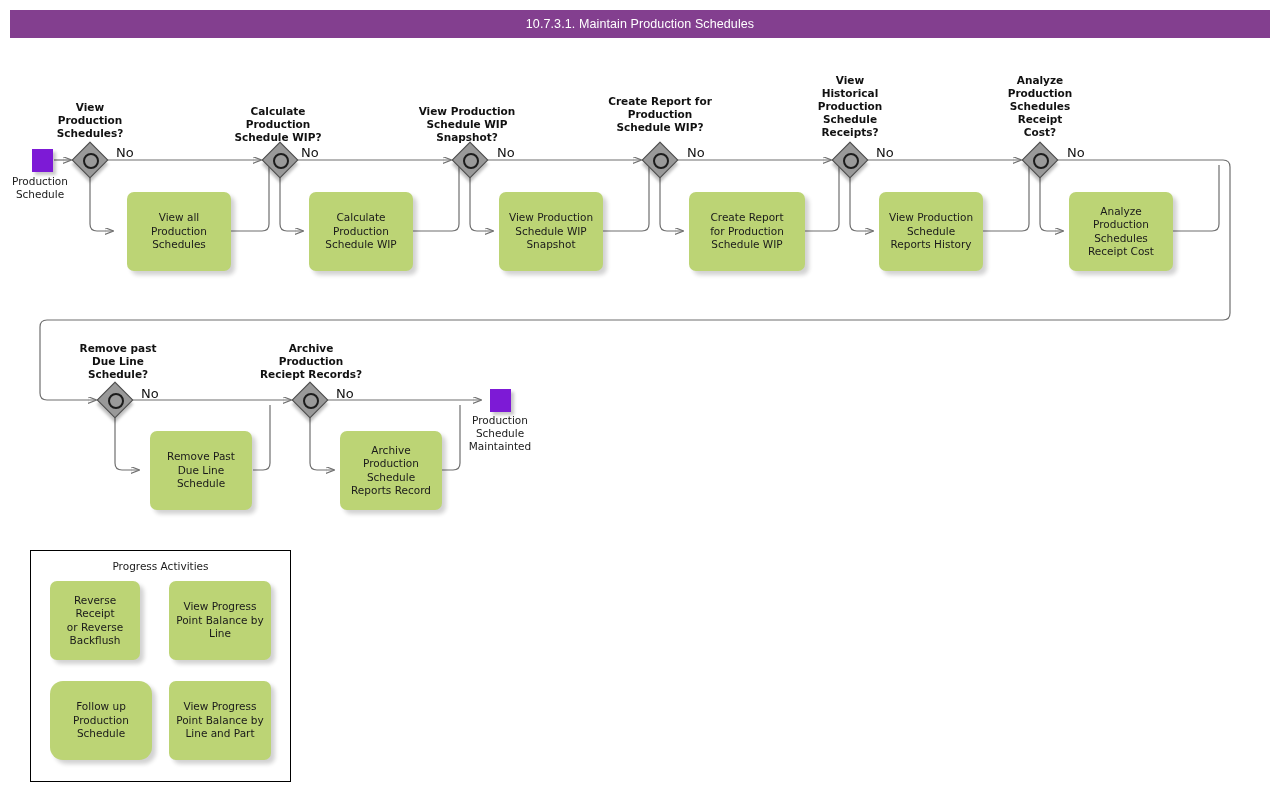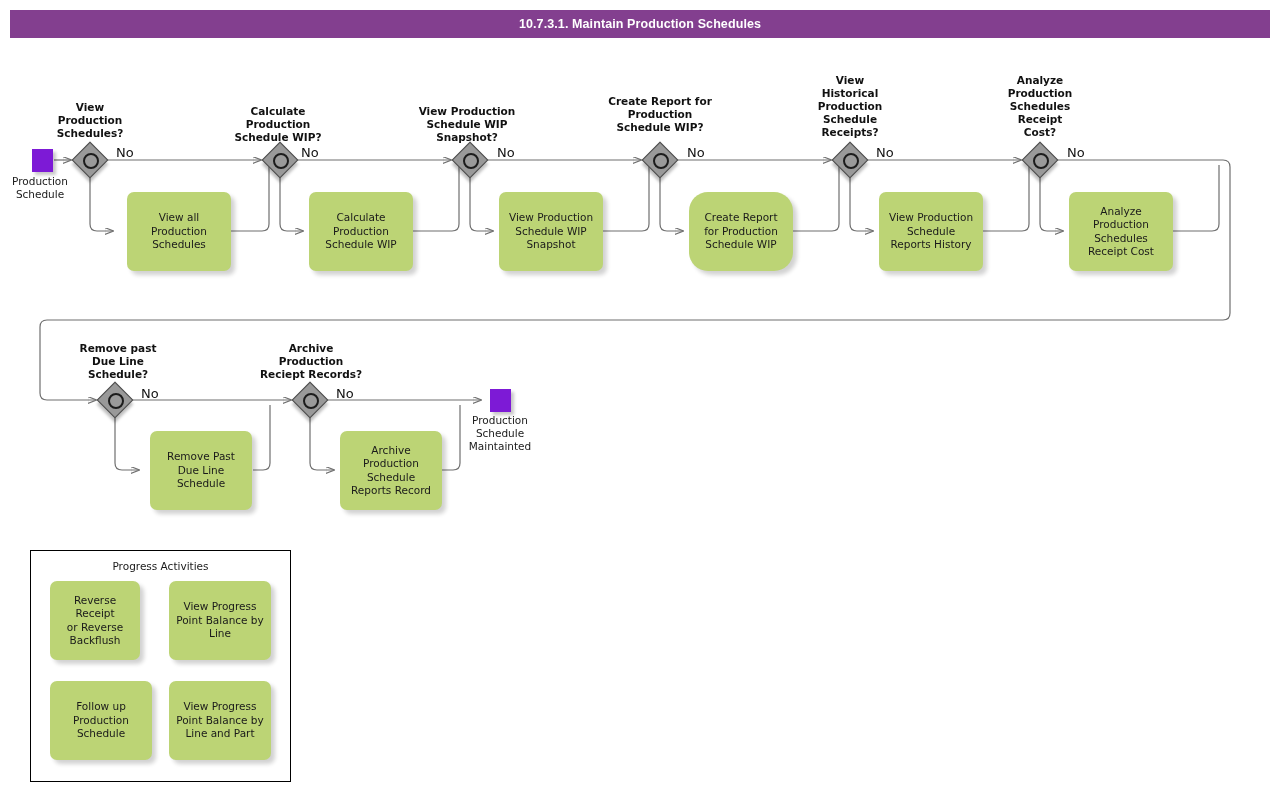--- a/index.html
+++ b/index.html
@@ -25,21 +25,21 @@
   
   .title-bar {
     position: absolute;
     left: 10px;
     top: 10px;
     width: 1260px;
     height: 28px;
     background: #833f8f;
     color: #ffffff;
     font-size: 12.5px;
-    font-weight: bold;
+    font-weight: normal;
     display: flex;
     align-items: center;
     justify-content: center;
     letter-spacing: .1px;
     font-family: "Liberation Sans", sans-serif;
   }
 
   
   svg.flow {
     position: absolute;
@@ -264,21 +264,21 @@
 
   <div class="task" style="left:119px; top:192px; width:104px; height:79px;margin-left:8px;">View all
 Production
 Schedules</div>
   <div class="task" style="left:309px; top:192px; width:104px; height:79px;">Calculate
 Production
 Schedule WIP</div>
   <div class="task" style="left:499px; top:192px; width:104px; height:79px;">View Production
 Schedule WIP
 Snapshot</div>
-  <div class="task" style="left:689px; top:192px; width:104px; height:79px;border-radius:19px;">Create Report
+  <div class="task" style="left:689px; top:192px; width:116px; height:79px;">Create Report
 for Production
 Schedule WIP</div>
   <div class="task" style="left:879px; top:192px; width:104px; height:79px;">View Production
 Schedule
 Reports History</div>
   <div class="task" style="left:1069px; top:192px; width:104px; height:79px;">Analyze
 Production
 Schedules
 Receipt Cost</div>
 
@@ -315,20 +315,20 @@
 
   <div class="panel" style="left:30px; top:550px; width:261px; height:232px;">
     <div class="panel-title" style="left:0; top:9px;">Progress Activities</div>
   </div>
   <div class="task" style="left:50px; top:581px; width:90px; height:79px;">Reverse Receipt
 or Reverse
 Backflush</div>
   <div class="task" style="left:169px; top:581px; width:102px; height:79px;">View Progress
 Point Balance by
 Line</div>
-  <div class="task" style="left:50px; top:681px; width:102px; height:79px;">Follow up
+  <div class="task" style="left:50px; top:681px; width:102px; height:79px;border-radius:13px;">Follow up
 Production
 Schedule</div>
   <div class="task" style="left:169px; top:681px; width:102px; height:79px;">View Progress
 Point Balance by
 Line and Part</div>
 
 </div>
 
 </body></html>

